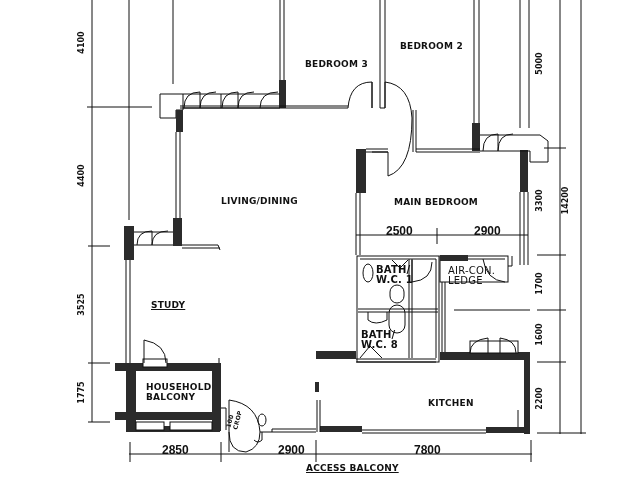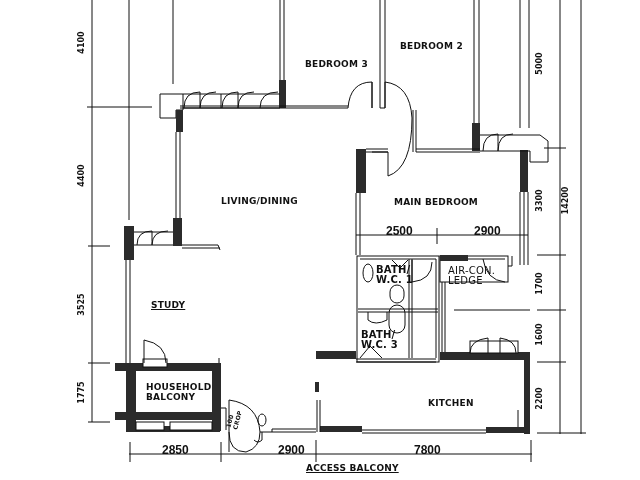--- a/index.html
+++ b/index.html
@@ -203,21 +203,21 @@
 <div class="lbl" style="left:221px; top:196px;">LIVING/DINING</div>
 <div class="lbl" style="left:394px; top:197px;text-align:right;">MAIN BEDROOM</div>
 <div class="lbl" style="left:151px; top:300px;text-decoration:underline;">STUDY</div>
 
 <div class="lbl small" style="left:376px; top:265px;">
   <div>BATH/</div>
   <div>W.C. 1</div>
 </div>
 <div class="lbl small" style="left:361px; top:330px;">
   <div>BATH/</div>
-  <div>W.C. 3</div>
+  <div>W.C. 8</div>
 </div>
 <div class="lbl small" style="left:448px; top:266px; font-weight:normal;">
   <div>AIR-CON.</div>
   <div>LEDGE</div>
 </div>
 <div class="lbl" style="left:146px; top:382px;">
   <div>HOUSEHOLD</div>
   <div>BALCONY</div>
 </div>
 <div class="lbl" style="left:384px; top:398px;padding-left:44px;">KITCHEN</div>

